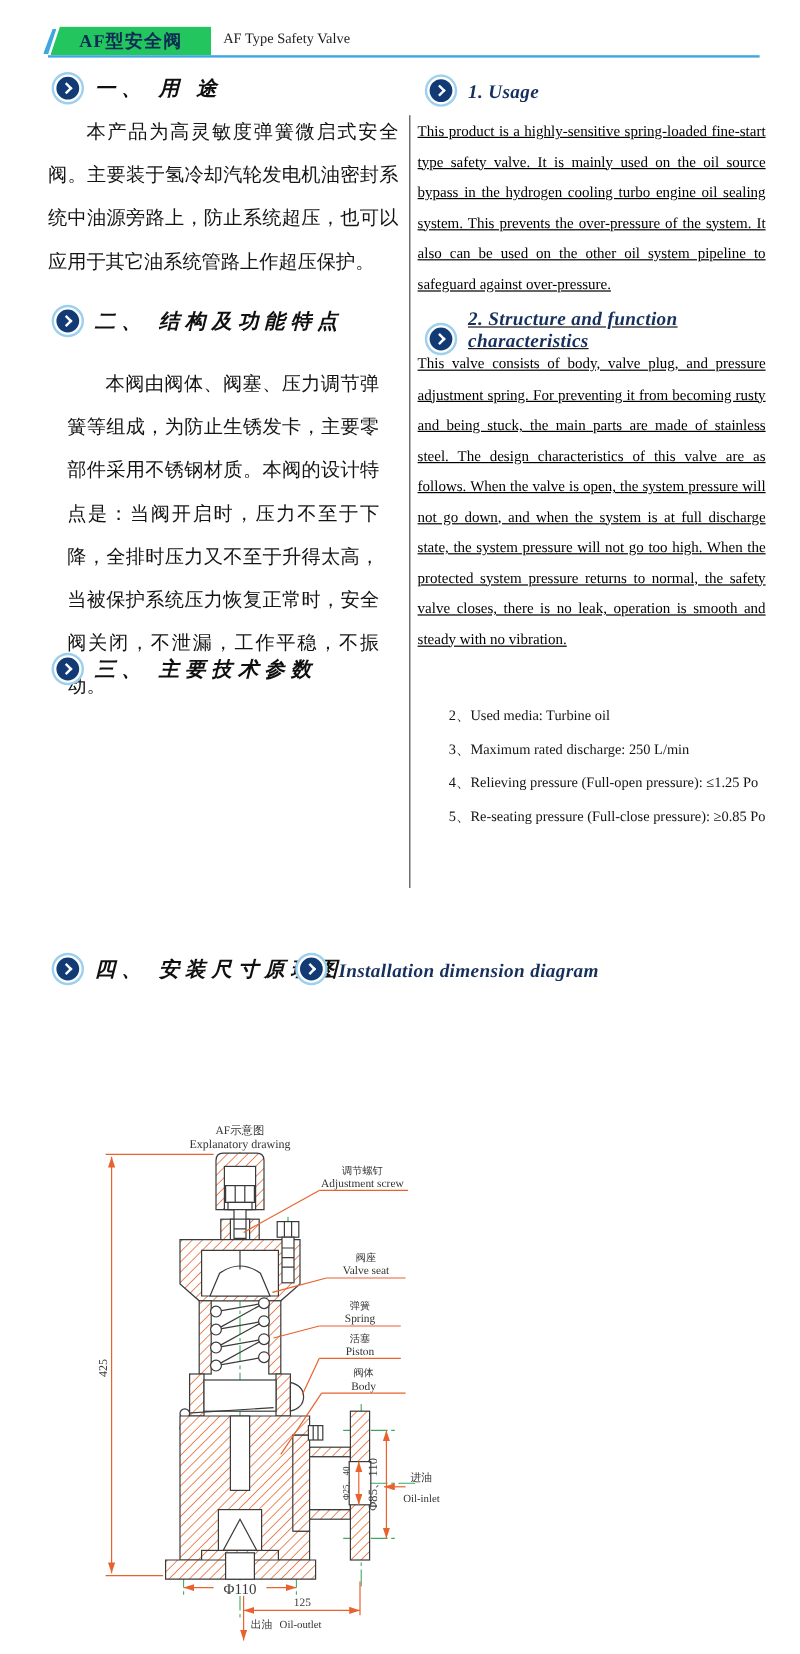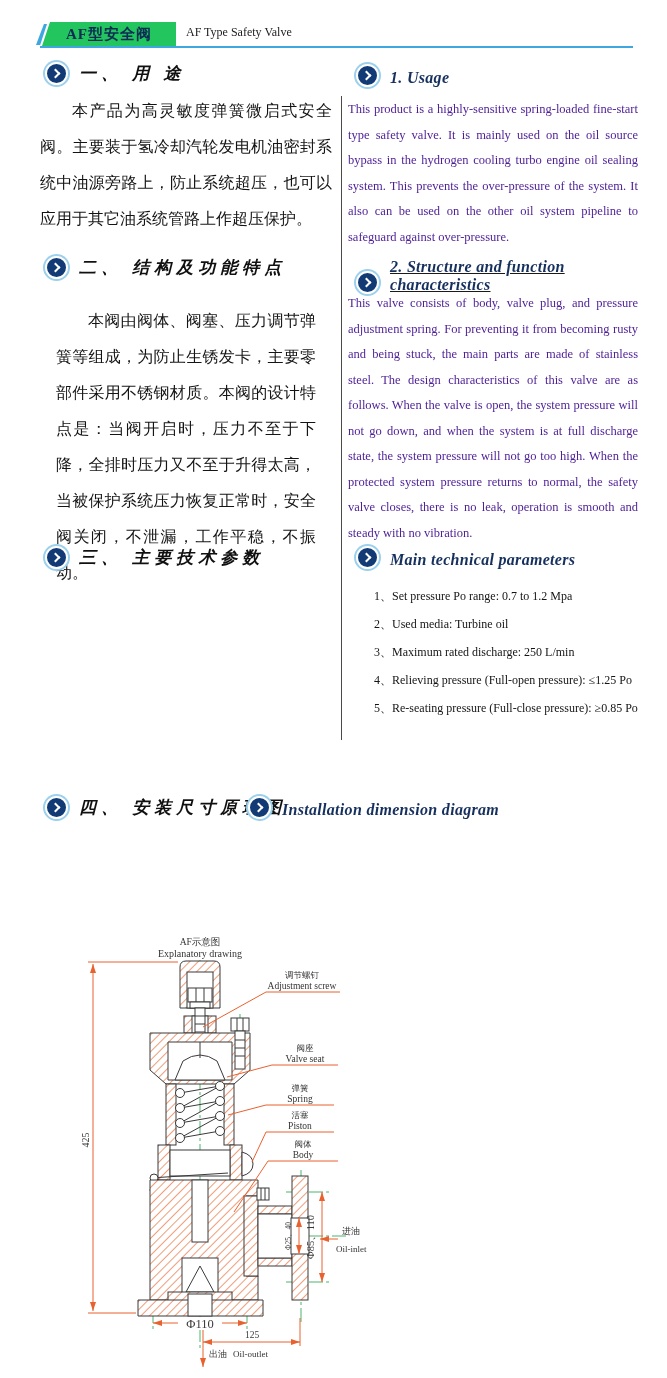--- a/index.html
+++ b/index.html
@@ -20,21 +20,21 @@
           flex:0 0 auto;}
   .bullet::after{content:"";width:5px;height:5px;border-top:2px solid #fff;border-right:2px solid #fff;
           transform:rotate(45deg);margin-left:-3px;}
   
   .trow{position:absolute;display:flex;align-items:flex-end;gap:11px;}
   .cn-title{font-size:17px;font-weight:bold;font-style:italic;color:#101010;letter-spacing:5px;}
   .en-title{font-size:16px;font-weight:bold;font-style:italic;color:#16305e;letter-spacing:0.3px;}
   
   .blk{position:absolute;width:292px;}
   .cn-body{font-size:16px;line-height:36px;text-align:justify;text-indent:2em;color:#141414;}
-  .en-body{font-size:12.5px;line-height:25.5px;text-align:justify;color:#4c1d95;}
+  .en-body{font-size:12.5px;line-height:25.5px;text-align:justify;color:#000000;text-decoration:underline;}
   .cn-list{font-size:15px;line-height:27.5px;padding-left:30px;color:#141414;}
   .en-list{font-size:12px;line-height:28px;padding-left:24px;color:#141414;}
   .divider{position:absolute;left:341px;top:96px;width:1px;height:644px;background:#4a4a4a;}
   
   .diagram{position:absolute;left:0;top:930px;}
   text{font-family:"Liberation Serif",serif;fill:#333;}
   .dimtxt{fill:#3a3a3a;}
 </style>
 </head>
 <body>
@@ -78,26 +78,21 @@
   </div>
   <div class="blk" style="left:348px;top:291px;width:290px;">
     <p class="en-body" style="margin:0;">This valve consists of body, valve plug, and pressure adjustment spring. For preventing it from becoming rusty and being stuck, the main parts are made of stainless steel. The design characteristics of this valve are as follows. When the valve is open, the system pressure will not go down, and when the system is at full discharge state, the system pressure will not go too high. When the protected system pressure returns to normal, the safety valve closes, there is no leak, operation is smooth and steady with no vibration.</p>
   </div>
 
   <div class="trow" style="left:45px;top:546px;">
     <span class="bullet"></span>
     <span class="cn-title">三、 主要技术参数</span>
   </div>
 
-  <div class="trow" style="left:356px;top:546px;">
-    <span class="bullet"></span>
-    <span class="en-title">Main technical parameters</span>
-  </div>
   <div class="blk en-list" style="left:350px;top:582px;width:288px;">
-    <div>1、Set pressure Po range: 0.7 to 1.2 Mpa</div>
     <div>2、Used media: Turbine oil</div>
     <div>3、Maximum rated discharge: 250 L/min</div>
     <div>4、Relieving pressure (Full-open pressure): ≤1.25 Po</div>
     <div>5、Re-seating pressure (Full-close pressure): ≥0.85 Po</div>
   </div>
 
   <div class="trow" style="left:45px;top:796px;">
     <span class="bullet"></span>
     <span class="cn-title">四、 安装尺寸原理图</span>
   </div>

